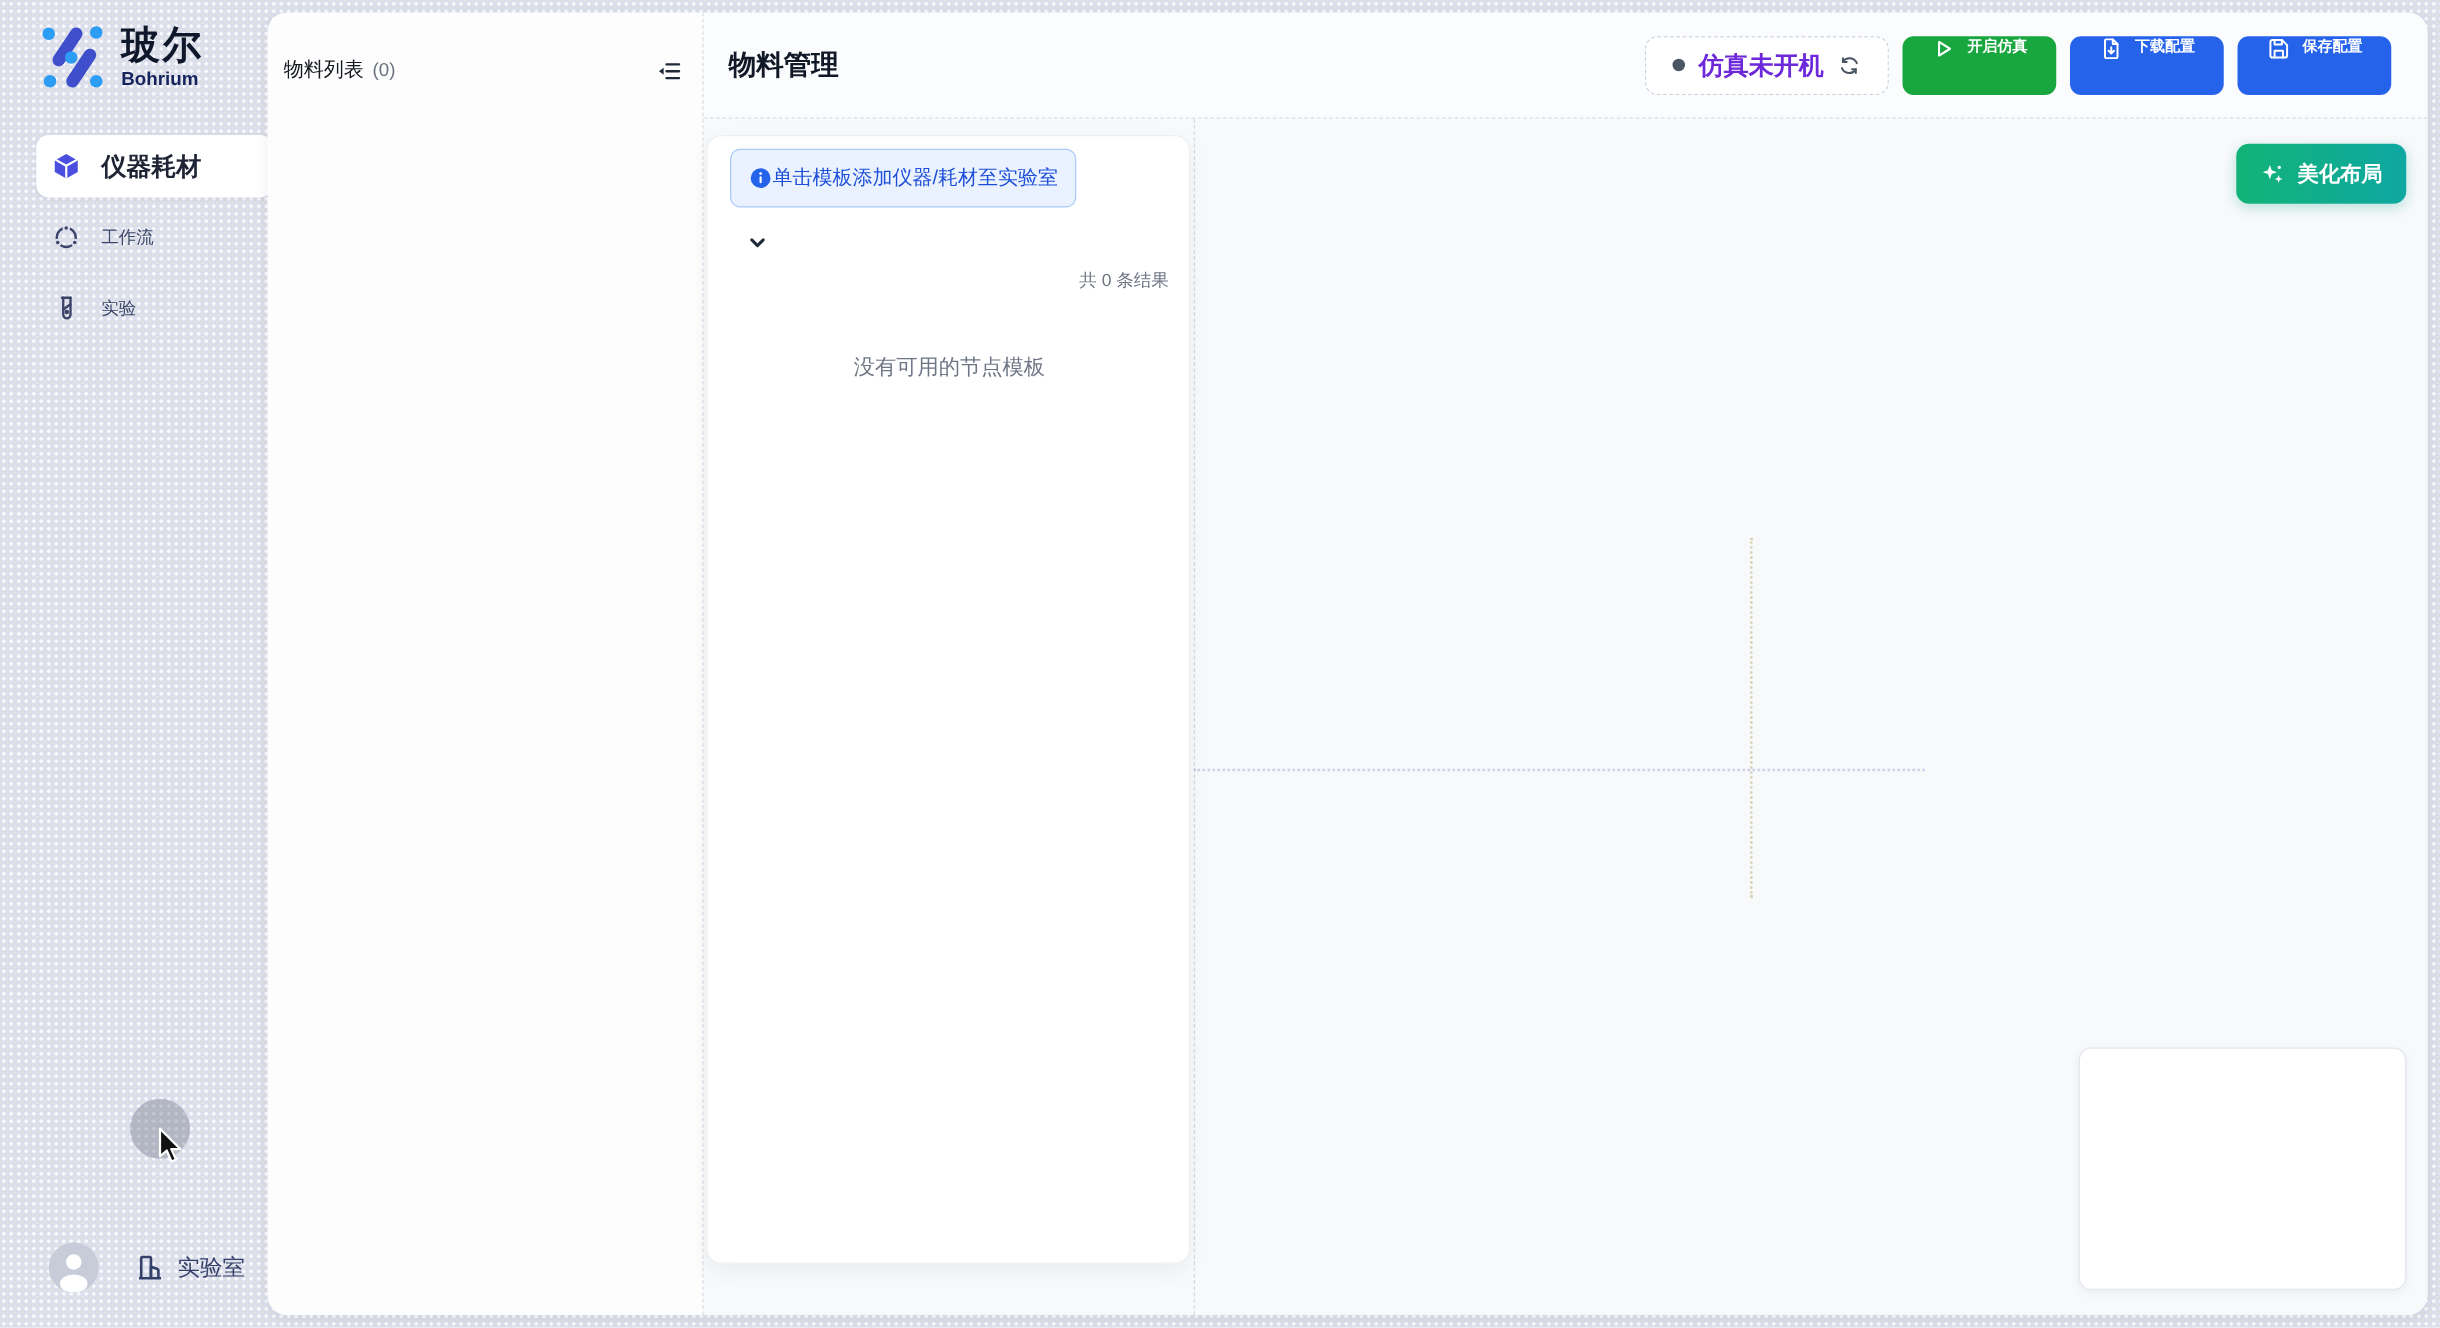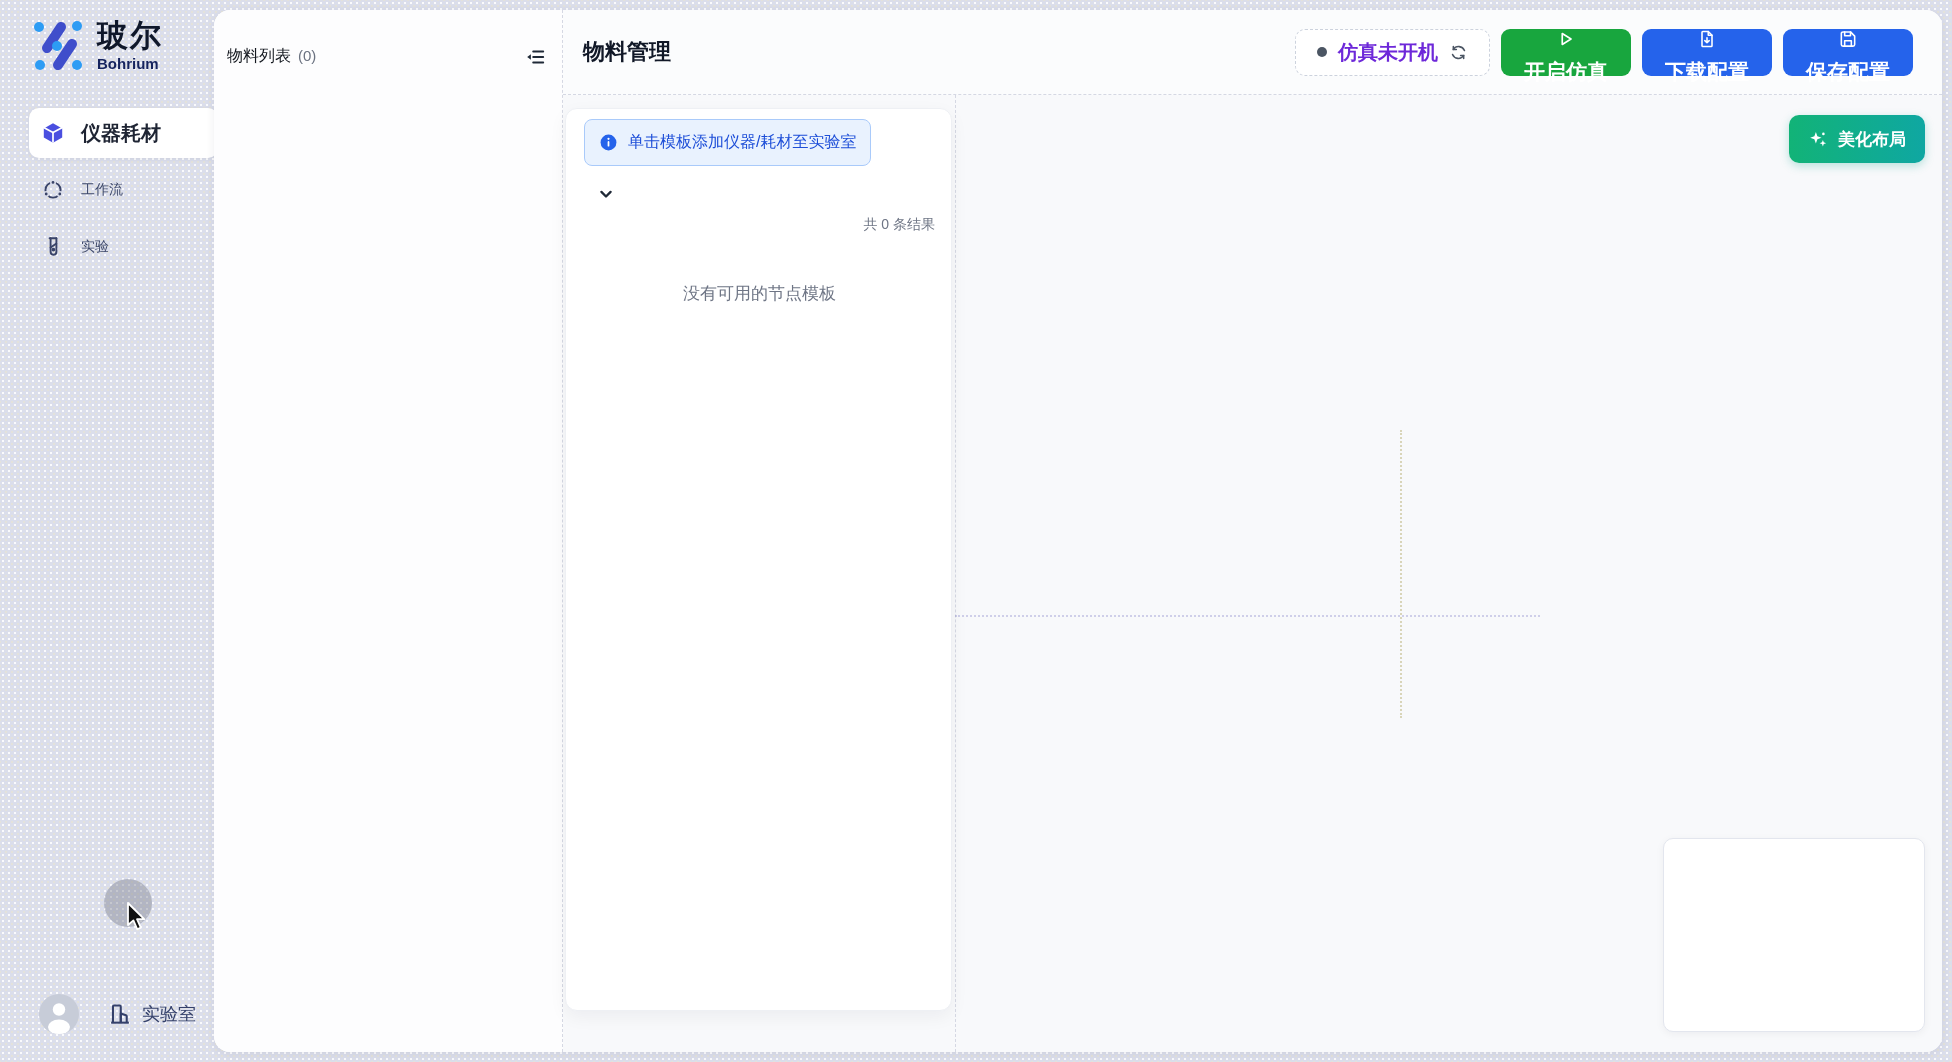--- a/index.html
+++ b/index.html
@@ -45,36 +45,36 @@
   
   .main { position:absolute; left:349px; top:0; right:0; bottom:0; }
   .main-header { height:85px; display:flex; align-items:center; padding:0 29px 0 20px; background:#fbfcfd; border-bottom:1px dashed #d5d8e3; }
   .page-title { font-size:22px; font-weight:bold; color:#111827; }
   .header-actions { margin-left:auto; display:flex; align-items:center; gap:11px; }
   .status-pill { height:47px; display:flex; align-items:center; gap:11px; padding:0 21px;
     background:#ffffff; border:1px dashed #ccd2dd; border-radius:10px; }
   .status-dot { width:10px; height:10px; border-radius:50%; background:#4b5563; }
   .status-text { font-size:20px; font-weight:bold; color:#6d28d9; }
   .refresh-btn { width:19px; height:19px; color:#4b5563; cursor:pointer; }
-  .btn { height:47px; display:flex; align-items:center; gap:9px; padding:0 23px; border:none;
-    border-radius:9px; color:#ffffff; font-size:21px; font-weight:bold; cursor:pointer;
-    font-family:"Liberation Sans","DejaVu Sans",sans-serif;flex-direction:column; }
+  .btn { height:47px; display:flex; gap:9px; padding:0 23px; border:none;
+    border-radius:9px; color:#ffffff; font-size:12px; font-weight:bold; cursor:pointer;
+    font-family:"Liberation Sans","DejaVu Sans",sans-serif; }
   .btn-green { background:#18a63e; }
   .btn-blue { background:#2563eb; }
   .btn .btn-ico { width:20px; height:20px; }
 
   
   .canvas { position:absolute; left:0; top:85px; right:0; bottom:0; background:#f8f9fb; }
   .canvas-vline { position:absolute; left:392px; top:0; bottom:0; border-left:1px dashed #d5d8e3; }
   .helper-h { position:absolute; left:392px; top:520px; width:585px; border-top:2px dotted rgba(140,140,205,.38); }
   .helper-v { position:absolute; left:837px; top:335px; height:288px; border-left:2px dotted rgba(185,178,120,.5); }
 
   .template-panel { position:absolute; left:2px; top:13px; width:387px; height:903px; background:#ffffff;
     border:1px solid #eef0f4; border-radius:12px; box-shadow:0 6px 18px rgba(15,23,42,.05); padding:10px 16px 0 18px; }
-  .banner { display:flex; align-items:center; gap:10px; width:max-content; max-width:100%;
+  .banner { display:flex; align-items:center; width:max-content; max-width:100%;
     padding:12px 14px; background:#e9f2fe; border:1px solid #a9cafa; border-radius:8px; }
   .banner-text { color:#1d4ed8; font-size:16px; }
   .info-ico { width:19px; height:19px; flex:0 0 auto; }
   .search-row { display:flex; align-items:center; margin-top:18px; }
   .search-input { flex:1; height:50px; border:1px solid #d3d7df; border-radius:8px; padding:0 14px;
     font-size:16px; color:#111827; background:#fff; outline:none; font-family:"Liberation Sans","DejaVu Sans",sans-serif; }
   .search-input::placeholder { color:#9aa3b2; }
   .chevron-btn { width:44px; display:flex; justify-content:center; color:#1f2937; cursor:pointer; }
   .chevron-btn svg { width:20px; height:20px; }
   .result-count { margin-top:12px; text-align:right; font-size:14px; color:#6e7585; }

